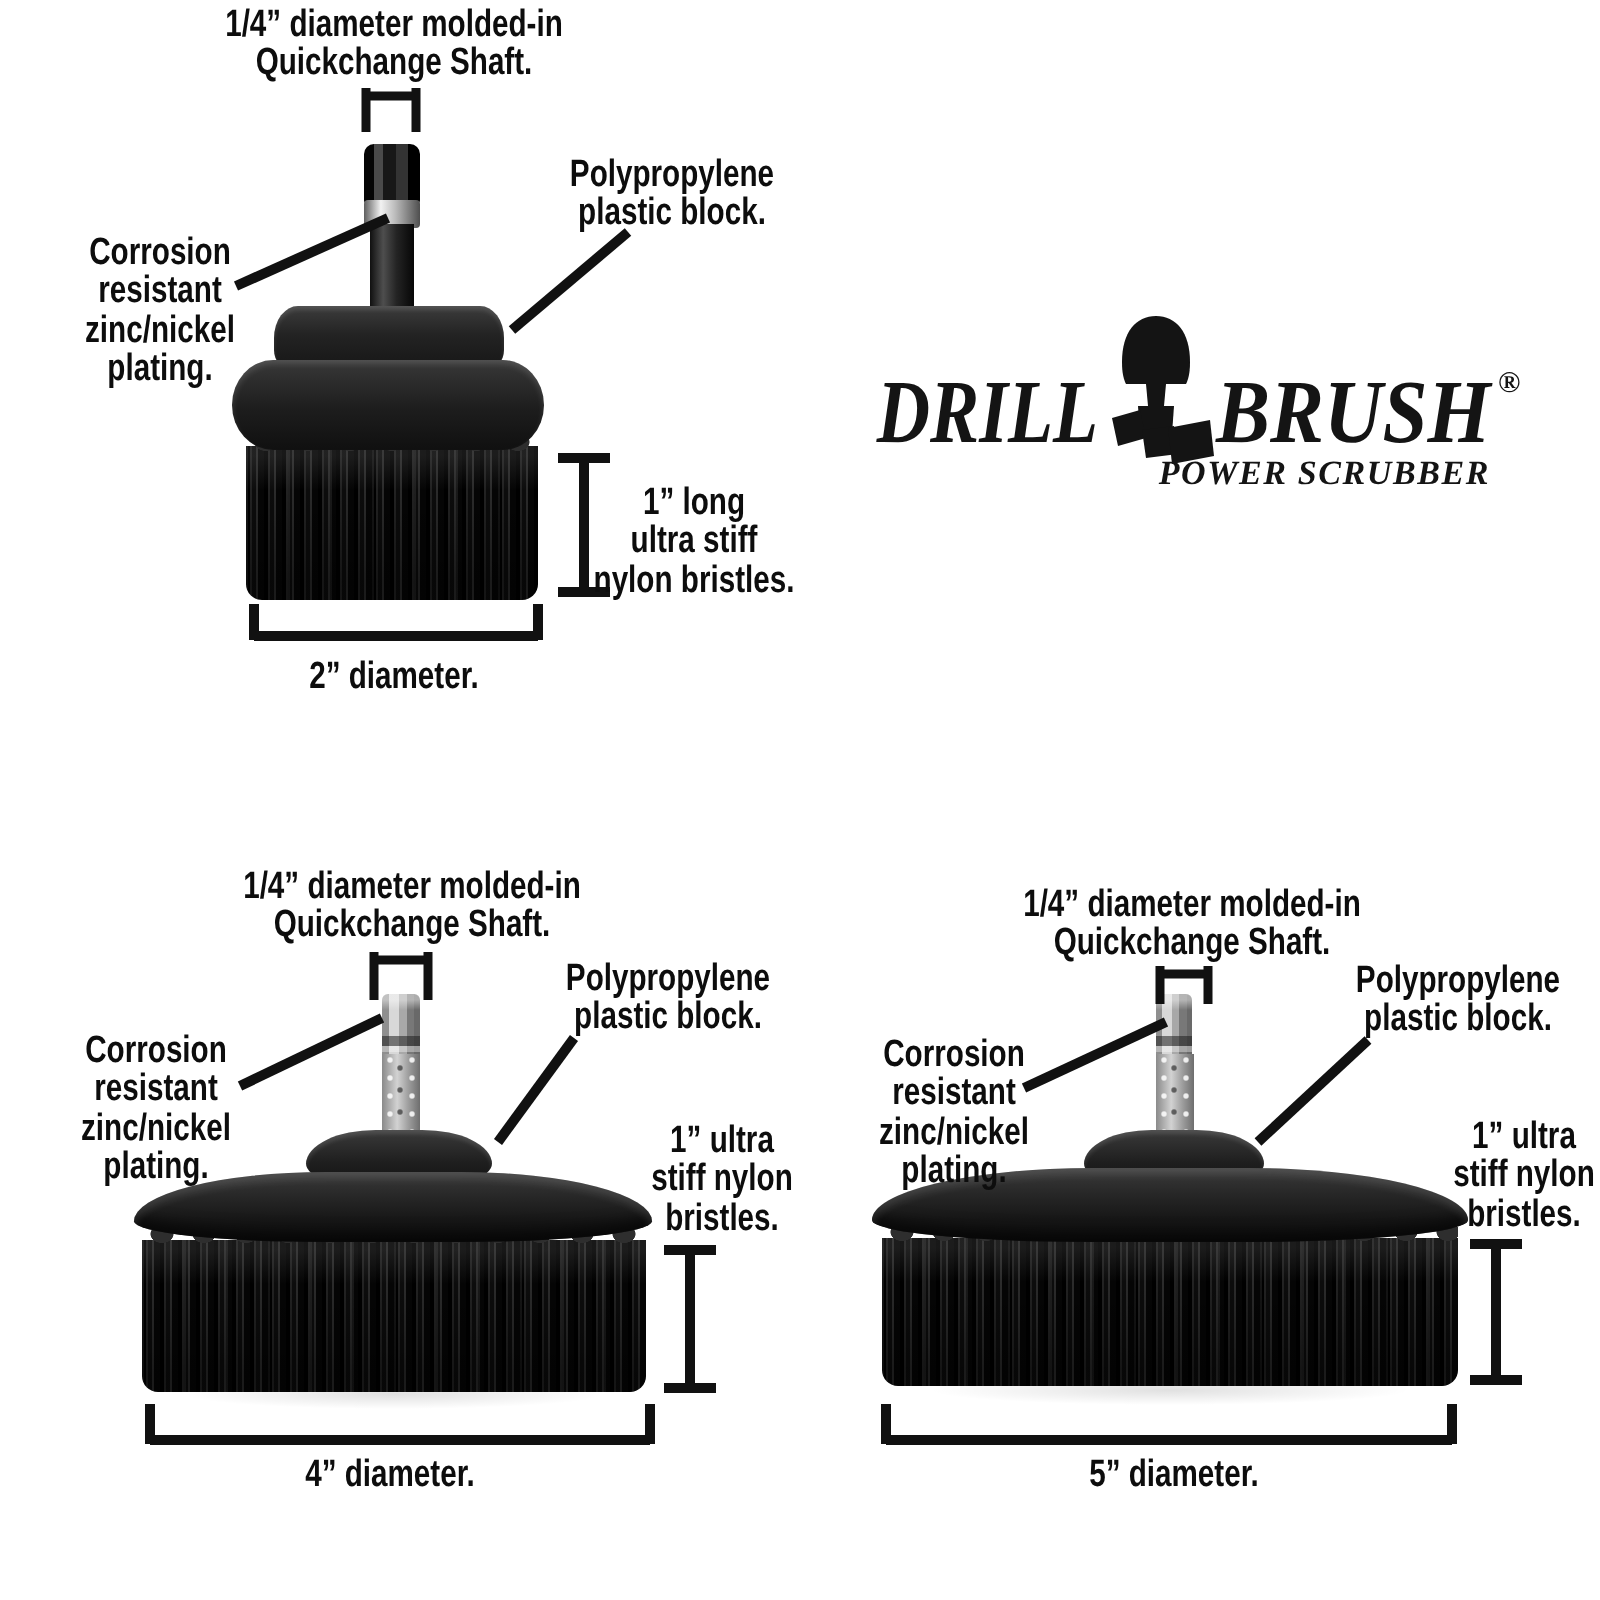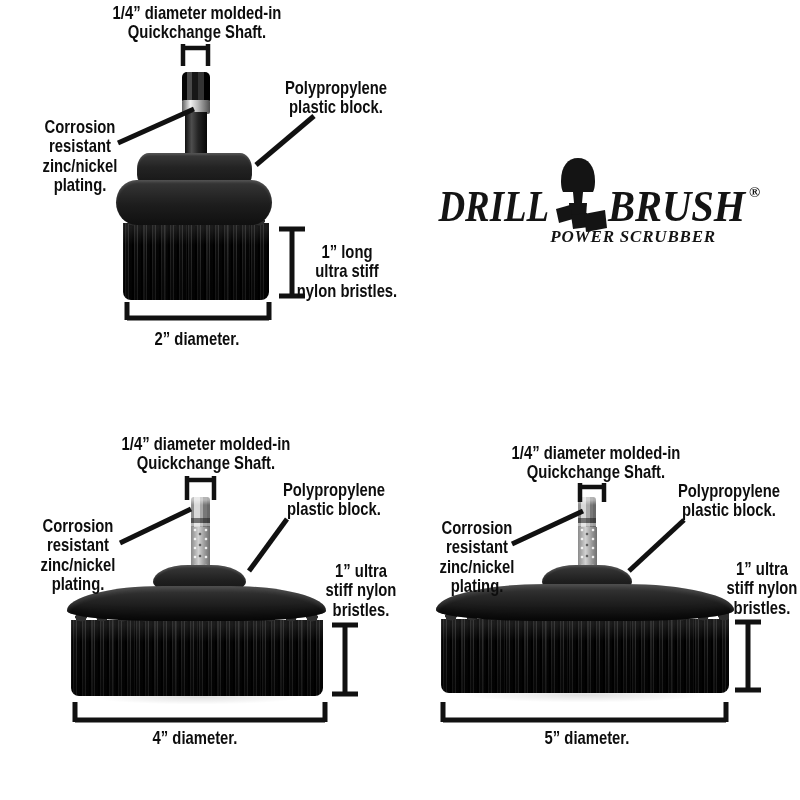--- a/index.html
+++ b/index.html
@@ -79,21 +79,21 @@
         <path d="M29 2 C19 2 12 10 12 25 C12 31 13 34 14 36 L44 36 C45 34 46 31 46 25 C46 10 39 2 29 2 Z"></path>
         <path d="M24 36 L34 36 L33 47 L25 47 Z"></path>
         <path d="M20 47 L38 47 L37 61 L21 61 Z"></path>
         <path d="M7 53 L21 49 L24 63 L10 67 Z"></path>
         <path d="M22 59 L38 57 L40 71 L24 73 Z"></path>
         <path d="M35 58 L56 54 L58 72 L37 76 Z"></path>
       </g>
     </svg>
     <div class="logoWord" style="left:608px;top:184px;transform:scaleX(.9);transform-origin:0 0;">BRUSH</div>
     <div class="logoReg" style="left:749px;top:184px;">®</div>
-    <div class="logoTag" style="left:496px;top:227px;width:220px;">POWER SCRUBBER</div>
+    <div class="logoTag" style="left:525px;top:227px;width:220px;">POWER SCRUBBER</div>
   </div>
 
   <div>
     <div class="part shadow" style="left:57px;top:687px;width:280px;height:20px;"></div>
     <div class="part hexZinc" style="left:191px;top:497px;width:19px;height:33px;"></div>
     <div class="part rodZinc" style="left:191px;top:527px;width:19px;height:43px;"></div>
     <div class="part bristles" style="left:71px;top:620px;width:252px;height:76px;"></div>
     <div class="part tufts" style="left:71px;top:611px;width:252px;height:15px;"></div>
     <div class="part blockTopBig" style="left:153px;top:565px;width:93px;height:29px;"></div>
     <div class="part disc" style="left:67px;top:586px;width:259px;height:35px;"></div>

